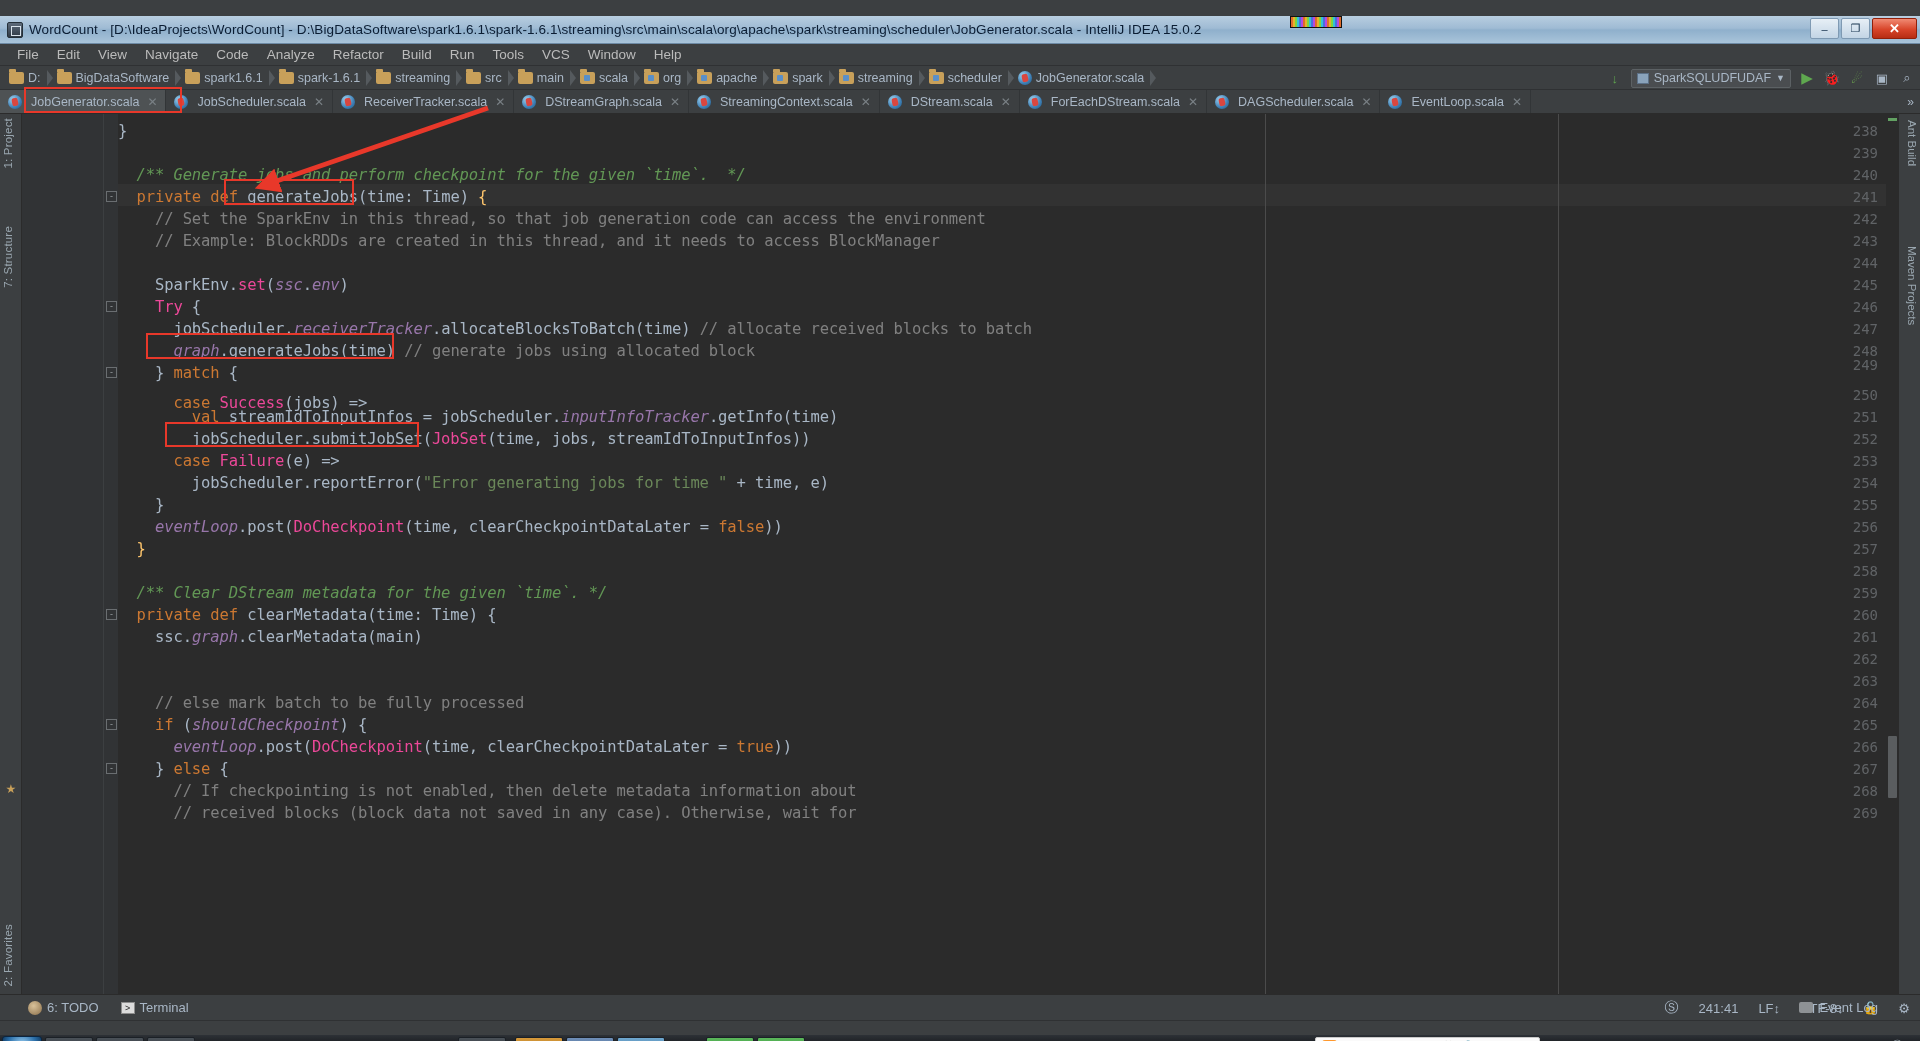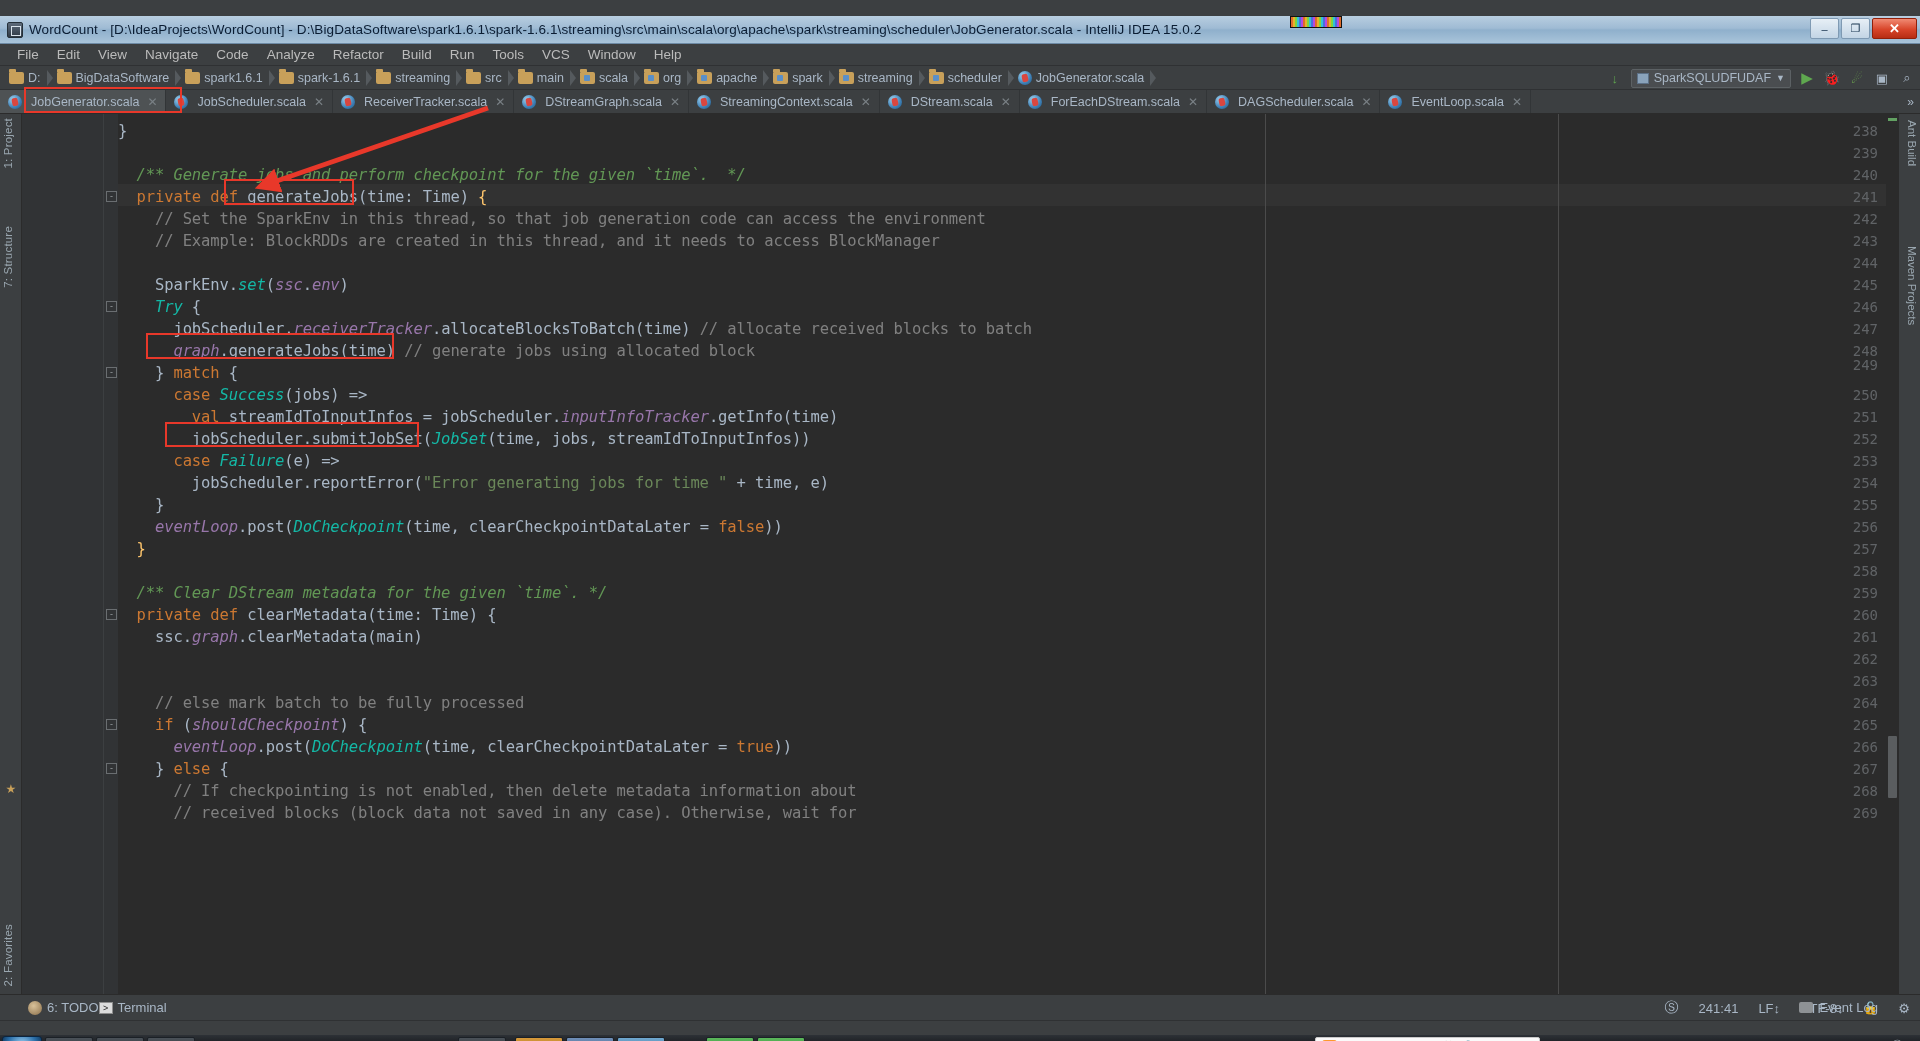--- a/index.html
+++ b/index.html
@@ -196,21 +196,21 @@
     line-height: 22px; color: #a9b7c6; letter-spacing: -0.1px;
   }
   .caret-row { background: #323232; }
 
   .k  { color: #cc7832; }   
   .cm { color: #629755; font-style: italic; }  
   .c  { color: #808080; }   
   .s  { color: #6a8759; }   
   .f  { color: #a9b7c6; }   
   .fld{ color: #9876aa; font-style: italic; }  
-  .ty { color: #14b8a6; font-style: italic; }
+  .ty { color: #ec4899; }
   .br { color: #ffc66d; }
 
   .indent-guide {
     position: absolute; width: 1px; background: #4b4b4b; top: 0;
   }
 
   
   .ann-box {
     position: absolute; border: 2px solid #e8382a; pointer-events: none;
   }
@@ -227,21 +227,21 @@
     position: absolute; right: 1px; width: 9px; background: #5a5d5f; border-radius: 1px;
   }
   .err-mark {
     position: absolute; right: 1px; width: 9px; height: 3px; background: #62a162;
   }
 
   
   .statusbar {
     position: absolute; left: 0; top: 978px; width: 1920px; height: 26px;
     background: #3c3f41; border-top: 1px solid #2b2b2b;
-    display: flex; align-items: center; padding-left: 28px; 
+    display: flex; align-items: center; padding-left: 28px; gap: 22px;
     font-size: 13px; color: #a9b7c6;
   }
   .sb-item { display: flex; align-items: center; gap: 5px; white-space: nowrap; }
   .sb-right {
     position: absolute; right: 10px; top: 0; height: 26px;
     display: flex; align-items: center; gap: 20px;
     font-size: 13px; color: #a9b7c6;
   }
   .todo-ico {
     width: 14px; height: 14px; border-radius: 50%;
@@ -474,21 +474,21 @@
         <div class="codeline" style="top: 50px;">  <span class="cm">/** Generate jobs and perform checkpoint for the given `time`.  */</span></div>
         <div class="caret-row" style="position: absolute; left: 0px; top: 70px; width: 100%; height: 22px;"></div>
         <div class="codeline" style="top: 72px;">  <span class="k">private def </span><span class="f">generateJobs</span><span class="f">(time: </span><span class="f">Time</span><span class="f">) </span><span class="br">{</span></div>
         <div class="codeline" style="top: 94px;">    <span class="c">// Set the SparkEnv in this thread, so that job generation code can access the environment</span></div>
         <div class="codeline" style="top: 116px;">    <span class="c">// Example: BlockRDDs are created in this thread, and it needs to access BlockManager</span></div>
         <div class="codeline" style="top: 160px;">    <span class="f">SparkEnv.</span><span class="ty">set</span><span class="f">(</span><span class="fld">ssc</span><span class="f">.</span><span class="fld">env</span><span class="f">)</span></div>
         <div class="codeline" style="top: 182px;">    <span class="ty">Try</span><span class="f"> {</span></div>
         <div class="codeline" style="top: 204px;">      <span class="f">jobScheduler.</span><span class="fld">receiverTracker</span><span class="f">.allocateBlocksToBatch(time) </span><span class="c">// allocate received blocks to batch</span></div>
         <div class="codeline" style="top: 226px;">      <span class="fld">graph</span><span class="f">.generateJobs(time) </span><span class="c">// generate jobs using allocated block</span></div>
         <div class="codeline" style="top: 248px;">    <span class="f">} </span><span class="k">match</span><span class="f"> {</span></div>
-        <div class="codeline" style="top: 270px;">      <span class="k">case </span><span class="ty">Success</span><span class="f">(jobs) =&gt;</span></div>
+        <div class="codeline" style="top: 278px;">      <span class="k">case </span><span class="ty">Success</span><span class="f">(jobs) =&gt;</span></div>
         <div class="codeline" style="top: 292px;">        <span class="k">val </span><span class="f">streamIdToInputInfos = jobScheduler.</span><span class="fld">inputInfoTracker</span><span class="f">.getInfo(time)</span></div>
         <div class="codeline" style="top: 314px;">        <span class="f">jobScheduler.submitJobSet(</span><span class="ty">JobSet</span><span class="f">(time, jobs, streamIdToInputInfos))</span></div>
         <div class="codeline" style="top: 336px;">      <span class="k">case </span><span class="ty">Failure</span><span class="f">(e) =&gt;</span></div>
         <div class="codeline" style="top: 358px;">        <span class="f">jobScheduler.reportError(</span><span class="s">"Error generating jobs for time "</span><span class="f"> + time, e)</span></div>
         <div class="codeline" style="top: 380px;">    <span class="f">}</span></div>
         <div class="codeline" style="top: 402px;">    <span class="fld">eventLoop</span><span class="f">.post(</span><span class="ty">DoCheckpoint</span><span class="f">(time, clearCheckpointDataLater = </span><span class="k">false</span><span class="f">))</span></div>
         <div class="codeline" style="top: 424px;">  <span class="br">}</span></div>
         <div class="codeline" style="top: 446px;"></div>
         <div class="codeline" style="top: 468px;">  <span class="cm">/** Clear DStream metadata for the given `time`. */</span></div>
         <div class="codeline" style="top: 490px;">  <span class="k">private def </span><span class="f">clearMetadata(time: </span><span class="f">Time</span><span class="f">) {</span></div>

